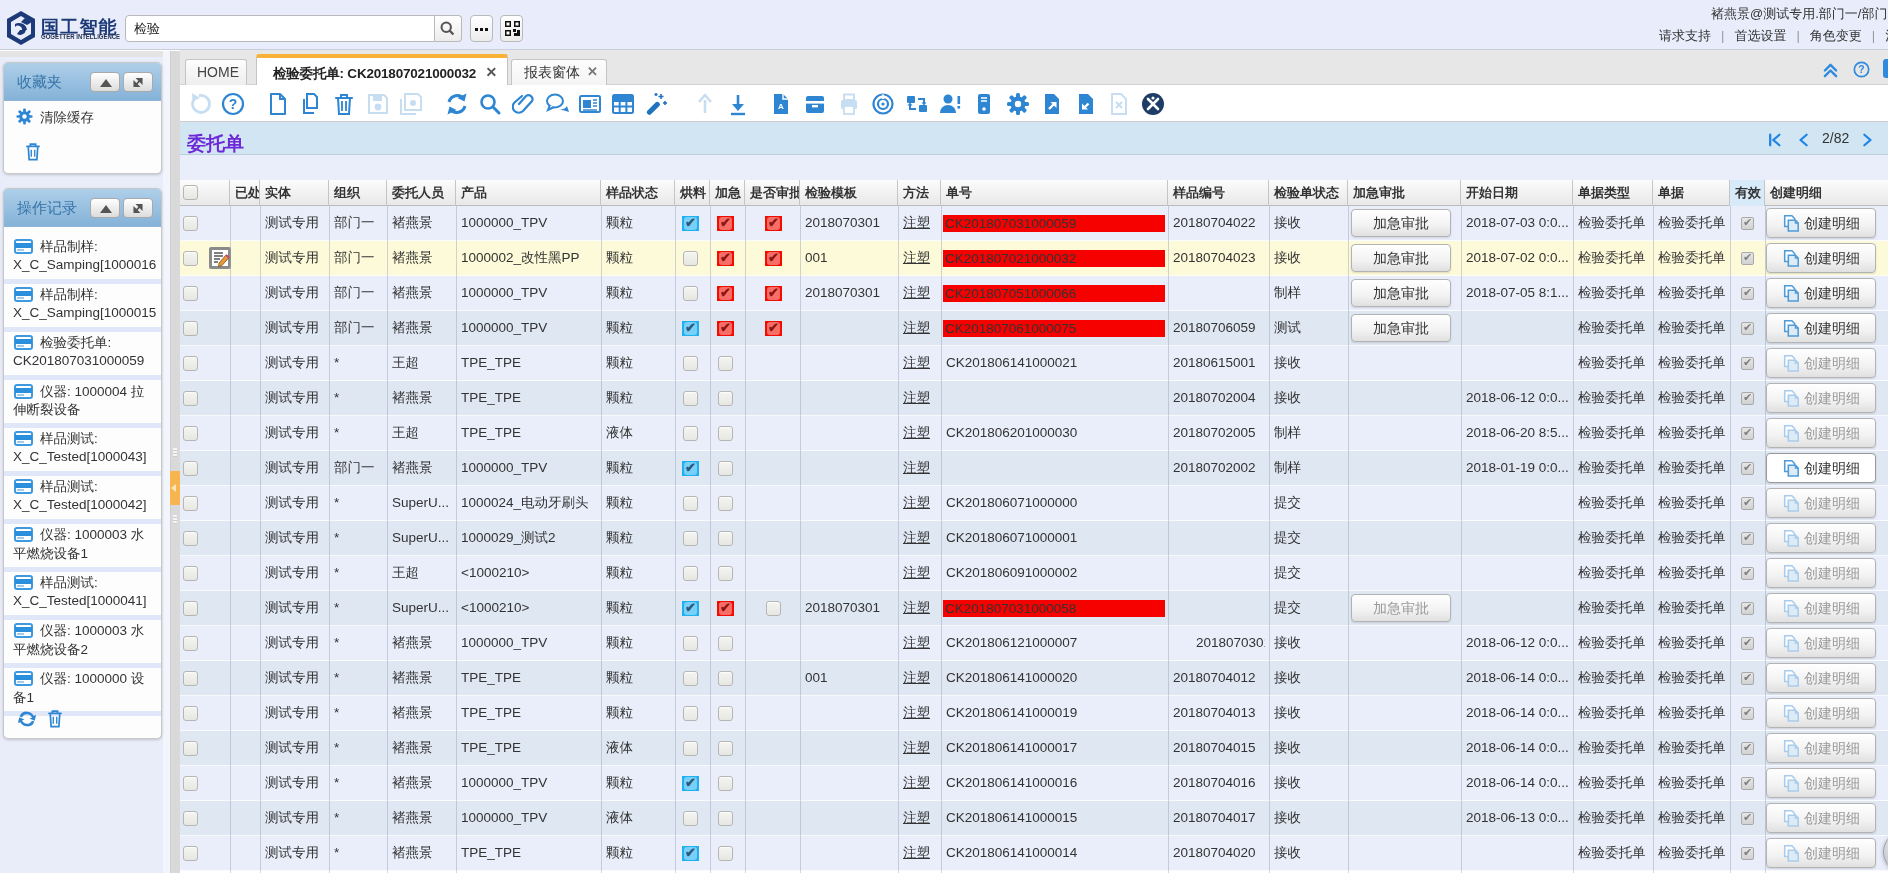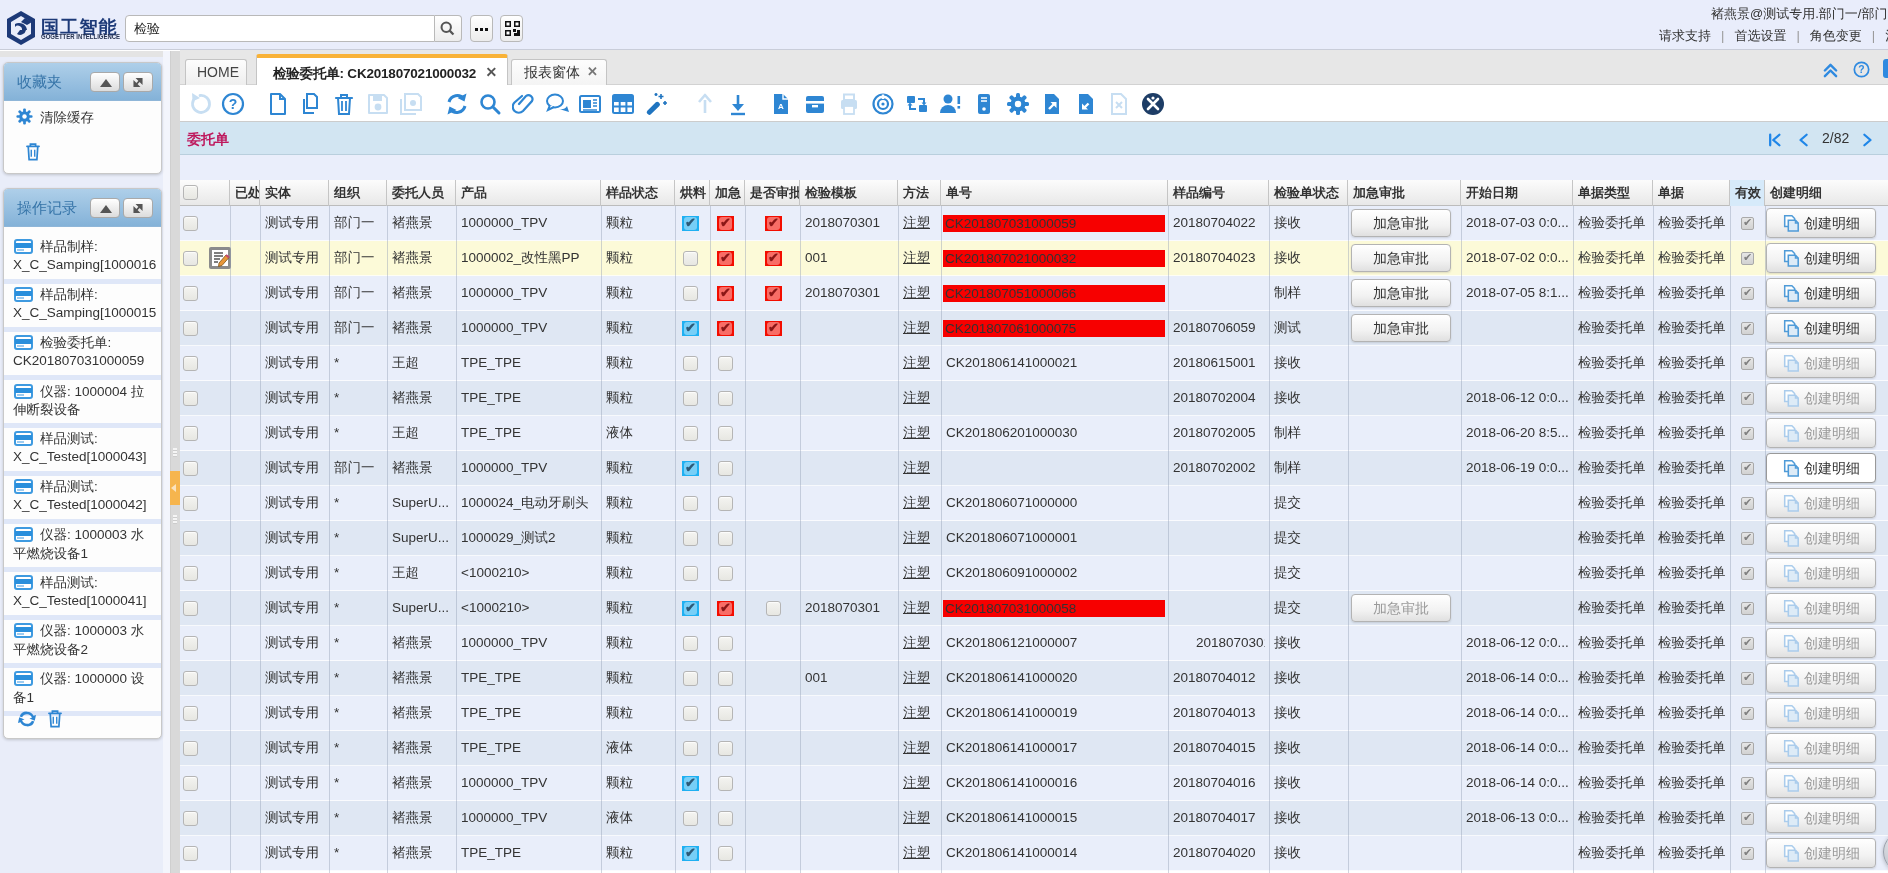--- a/index.html
+++ b/index.html
@@ -44,21 +44,21 @@
 #tab1{top:9px;height:26px;left:5px;width:62px;background:linear-gradient(#fdfdfd,#eeeeee);}
 #tab1 span{position:absolute;left:11px;top:4px;color:#444;text-align:center;}
 #tab2{left:76px;width:252px;background:#fff;border-top:4px solid #f9b236;top:4px;height:32px;font-weight:bold;font-size:13.5px;letter-spacing:-0.2px;}
 #tab2 .t{position:absolute;left:16px;top:7px;color:#222;white-space:nowrap;}
 #tab2 .x{position:absolute;right:10px;top:6px;font-weight:bold;color:#555;font-size:14px;}
 #tab3{top:9px;height:26px;left:331px;width:96px;background:linear-gradient(#fdfdfd,#f4f4f4);}
 #tab3 .t{position:absolute;left:12px;top:4px;}
 #tab3 .x{position:absolute;right:8px;top:4px;font-weight:bold;color:#777;font-size:13px;}
 #toolbar{left:180px;top:85px;width:1708px;height:37px;background:#fff;border-bottom:1px solid #ccc;}
 #bluebar{left:180px;top:122px;width:1708px;height:33px;background:#d2e5f2;border-bottom:1px solid #b9cfdd;}
-#bluebar .cap{position:absolute;left:7px;top:9px;font-size:14px;font-weight:bold;color:#be185d;}
+#bluebar .cap{position:absolute;left:7px;top:9px;font-size:19px;font-weight:bold;color:#6d28d9;}
 #strip{left:180px;top:155px;width:1708px;height:25px;background:#eaeefb;}
 
 #ghead{left:180px;top:180px;width:1708px;height:26px;background:linear-gradient(#fcfcfc,#e8e8e8);border-bottom:1px solid #bcbcbc;}
 #ghead .hc{position:absolute;top:0;height:26px;line-height:26px;font-size:13px;font-weight:bold;color:#333;padding-left:5px;border-right:1px solid #c5c5c5;overflow:hidden;white-space:nowrap;}
 .row{position:absolute;left:180px;width:1708px;height:35px;}
 .cell{position:absolute;top:0;height:35px;line-height:34px;font-size:13.5px;color:#333;padding-left:5px;white-space:nowrap;overflow:hidden;}
 .vline{position:absolute;top:206px;width:1px;height:667px;background:rgba(150,162,185,.45);}
 .cb{position:absolute;width:15px;height:15px;top:10px;border:1px solid #b5b5b5;border-radius:3px;background:linear-gradient(#f4f4f1,#e7e7e2);box-shadow:inset 0 1px 1px rgba(255,255,255,.8);}
 .cbc{position:absolute;width:17px;height:15px;top:10px;text-align:center;}
 .cbc .in{position:absolute;left:2px;top:1px;width:13px;height:13px;background:rgba(255,255,255,.4);border-radius:3px;}
@@ -670,21 +670,21 @@
 <div class="cell " style="left:276px;width:145px;">1000000_TPV</div>
 <div class="cell " style="left:421px;width:74px;">颗粒</div>
 <span class="cbc blue" style="left:502px;">
         <span class="in"></span>
         <span class="ck">✔</span>
       </span>
 <span class="cb" style="left:538px;"></span>
 <div class="cell uline" style="left:718px;width:43px;">注塑</div>
 <div class="cell " style="left:988px;width:101px;">20180702002</div>
 <div class="cell " style="left:1089px;width:79px;">制样</div>
-<div class="cell " style="left:1281px;width:112px;">2018-06-19 0:0...</div>
+<div class="cell " style="left:1281px;width:112px;">2018-01-19 0:0...</div>
 <div class="cell " style="left:1393px;width:80px;">检验委托单</div>
 <div class="cell " style="left:1473px;width:77px;">检验委托单</div>
 <span class="gcb" style="left:1561px;"></span>
 <div class="btn crt" style="background:#fff;border-color:#999;"><svg width="18" height="18" viewBox="0 0 20 20">
           <g fill="none" stroke="#4f9bd8" stroke-width="1.7">
             <path d="M3 2 h8 l3 3 v9 h-11 z" fill="#fdfefe"></path>
             <path d="M7 7 h8 l3 3 v9 h-11 z" fill="#ddebf7"></path>
             <path d="M15 7 v3 h3" fill="none"></path>
           </g>
         </svg>创建明细</div>

